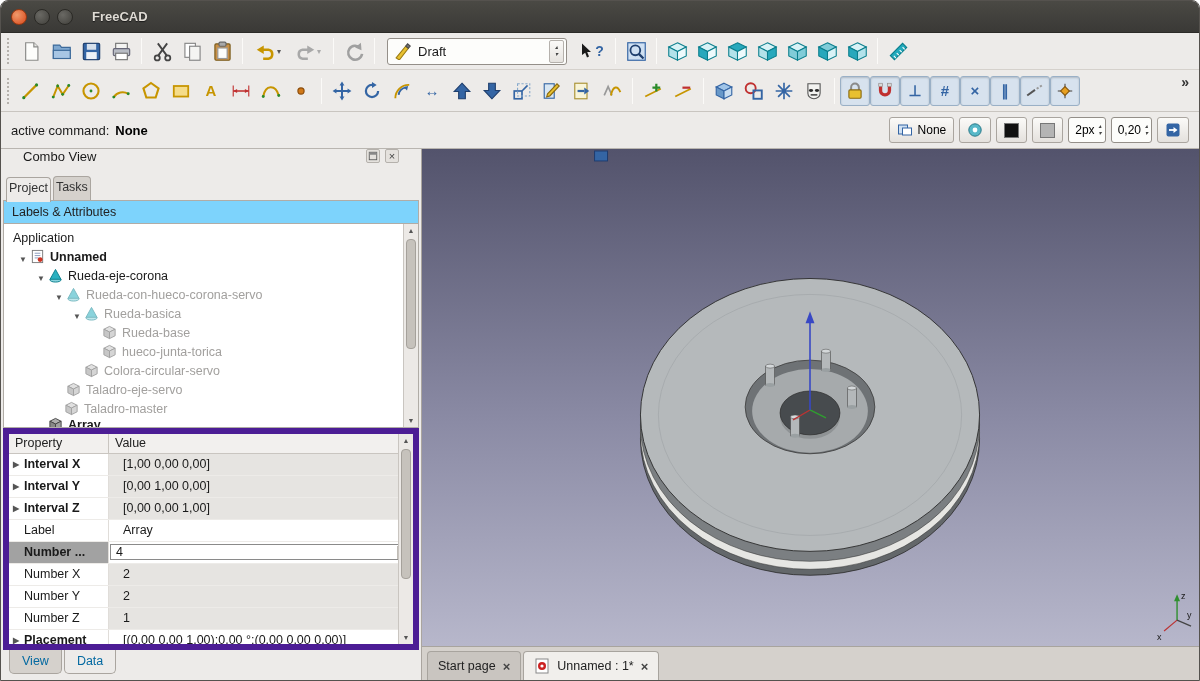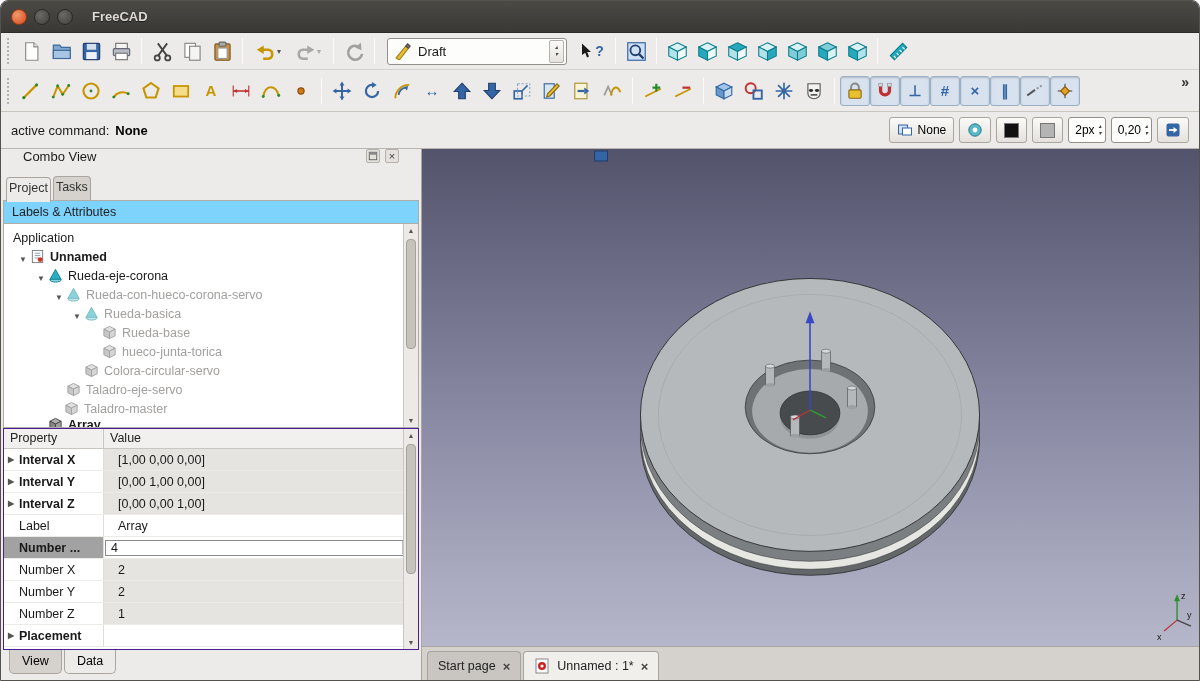--- a/index.html
+++ b/index.html
@@ -64,38 +64,38 @@
 .ticon.dim{opacity:.55}
 .tlabel{padding-left:3px;color:#1a1a1a}
 .gray .tlabel{color:#a2a09e}
 .bold .tlabel{font-weight:bold}
 .selrow{border-bottom:3px solid #3c3c3c;width:150px}
 .vscroll{position:absolute;right:0;top:0;bottom:0;width:15px;background:#ece9e6;border-left:1px solid #c9c5c0;display:flex;flex-direction:column;align-items:center}
 .sc-btn{font-size:7px;color:#555;height:13px;display:flex;align-items:center}
 .sc-track{flex:1;width:100%;position:relative}
 .sc-thumb{position:absolute;left:2px;right:2px;border-radius:4px;background:#c6c2bc;border:1px solid #a5a19b}
 
-.prop-wrap{position:relative;height:223px;margin:0 2px;background:#fff;border:1px solid #4c1d95;overflow:hidden}
+.prop-wrap{position:relative;height:223px;margin:0 2px;background:#fff;border:6px solid #4c1d95;overflow:hidden}
 .prop-header{display:flex;height:20px;background:#f2f0ee;border-bottom:1px solid #c9c5c0;font-size:12.5px;color:#222}
 .ph-prop{width:100px;border-right:1px solid #c9c5c0;padding:2px 6px}
 .ph-val{padding:2px 6px}
 .prow{display:flex;height:22px;font-size:12.5px;align-items:stretch;border-bottom:1px solid #edebe8}
 .pname{width:100px;flex:none;display:flex;align-items:center;padding:0 2px 0 4px;border-right:1px solid #e0ddd9;color:#1a1a1a}
 .pname .exp{width:11px;font-size:8px;color:#555;flex:none}
 .pname.noexp{padding-left:15px}
 .pname.b{font-weight:bold}
 .pval{flex:1;display:flex;align-items:center;padding:0 14px;color:#1a1a1a;overflow:hidden;white-space:nowrap}
 .pval.gray{background:#e6e4e1}
 .prow.selected .pname{background:#a2a2a2;font-weight:bold}
 .prow.selected .pval{padding:0}
 .spinfield{display:flex;align-items:center;width:100%;background:#fff;border:1px solid #8a8a8a;margin:1px}
 .spinfield>span:first-child{flex:1;padding:0 5px}
 .spinfield .arrows{width:14px;border-left:1px solid #c0bcb6;height:100%;justify-content:center}
 .pv-tabs{height:30px;display:flex;align-items:flex-start;padding:0 8px;gap:2px}
-.pv-tab{padding:4px 12px 5px;font-size:12.5px;background:#d5d1cc;border:1px solid #aaa59f;border-top:none;border-radius:0 0 5px 5px;color:#000000}
+.pv-tab{padding:4px 12px 5px;font-size:12.5px;background:#d5d1cc;border:1px solid #aaa59f;border-top:none;border-radius:0 0 5px 5px;color:#0369a1}
 .pv-tab.active{background:#edebe9}
 
 .vp-area{flex:1;display:flex;flex-direction:column;min-width:0}
 .viewport{position:relative;flex:1;overflow:hidden}
 .viewport svg.scene{position:absolute;inset:0;width:100%;height:100%}
 .vp-tabbar{height:34px;background:#d5d1cc;border-top:1px solid #a8a49e;display:flex;align-items:flex-end;padding:0 5px;gap:2px}
 .vp-tab{display:flex;align-items:center;gap:7px;height:29px;padding:0 10px;background:#c9c5c0;border:1px solid #a8a49e;border-bottom:none;border-radius:4px 4px 0 0;font-size:12.5px;color:#222}
 .vp-tab.active{background:#f1efec}
 .tab-close{font-size:13px;font-weight:bold;color:#444;line-height:1}
 .doc-ic{width:16px;height:16px}
@@ -726,20 +726,21 @@
           <span class="pname noexp">
               <span>Number Z</span>
             </span>
           <span class="pval gray">1</span>
         </div>
         <div class="prow">
           <span class="pname b">
               <span class="exp">▶</span>
               <span>Placement</span>
             </span>
+          <span class="pval">[(0.00 0.00 1.00):0.00 °:(0.00 0.00 0.00)]</span>
         </div>
         <div class="vscroll">
           <span class="sc-btn">▲</span>
           <span class="sc-track">
               <span class="sc-thumb" style="top:2px;height:130px"></span>
             </span>
           <span class="sc-btn">▼</span>
         </div>
       </div>
 

